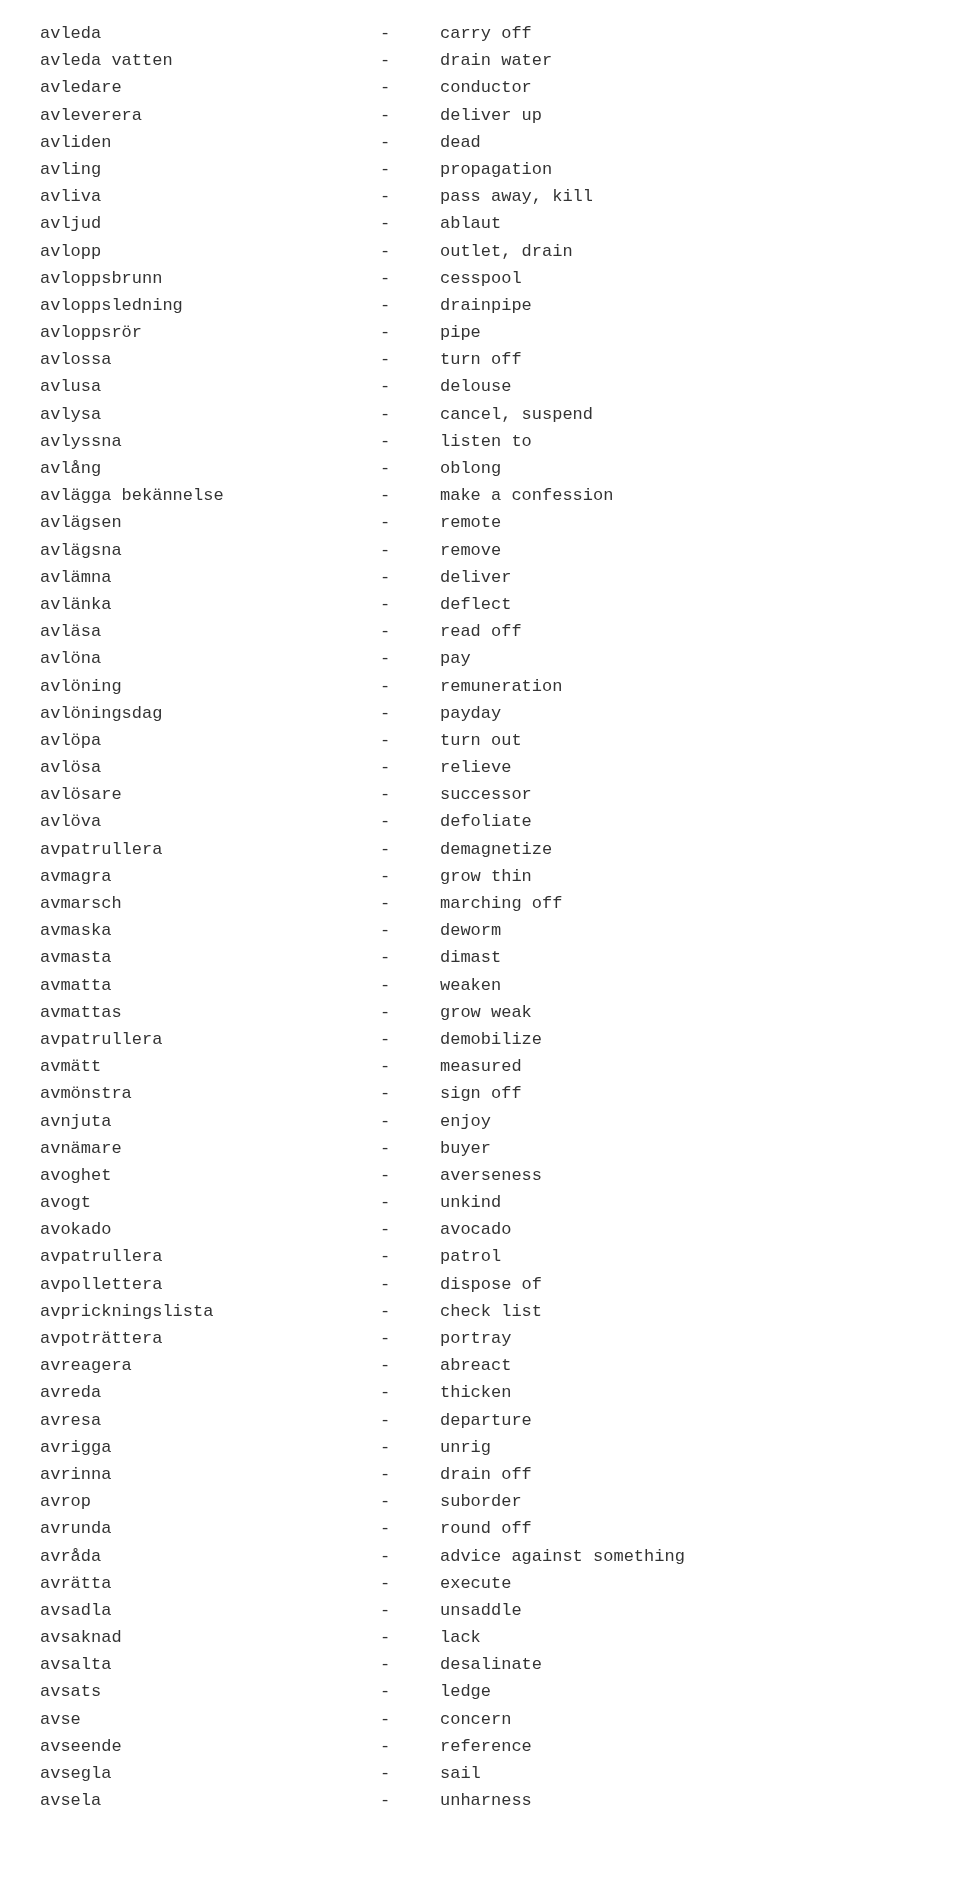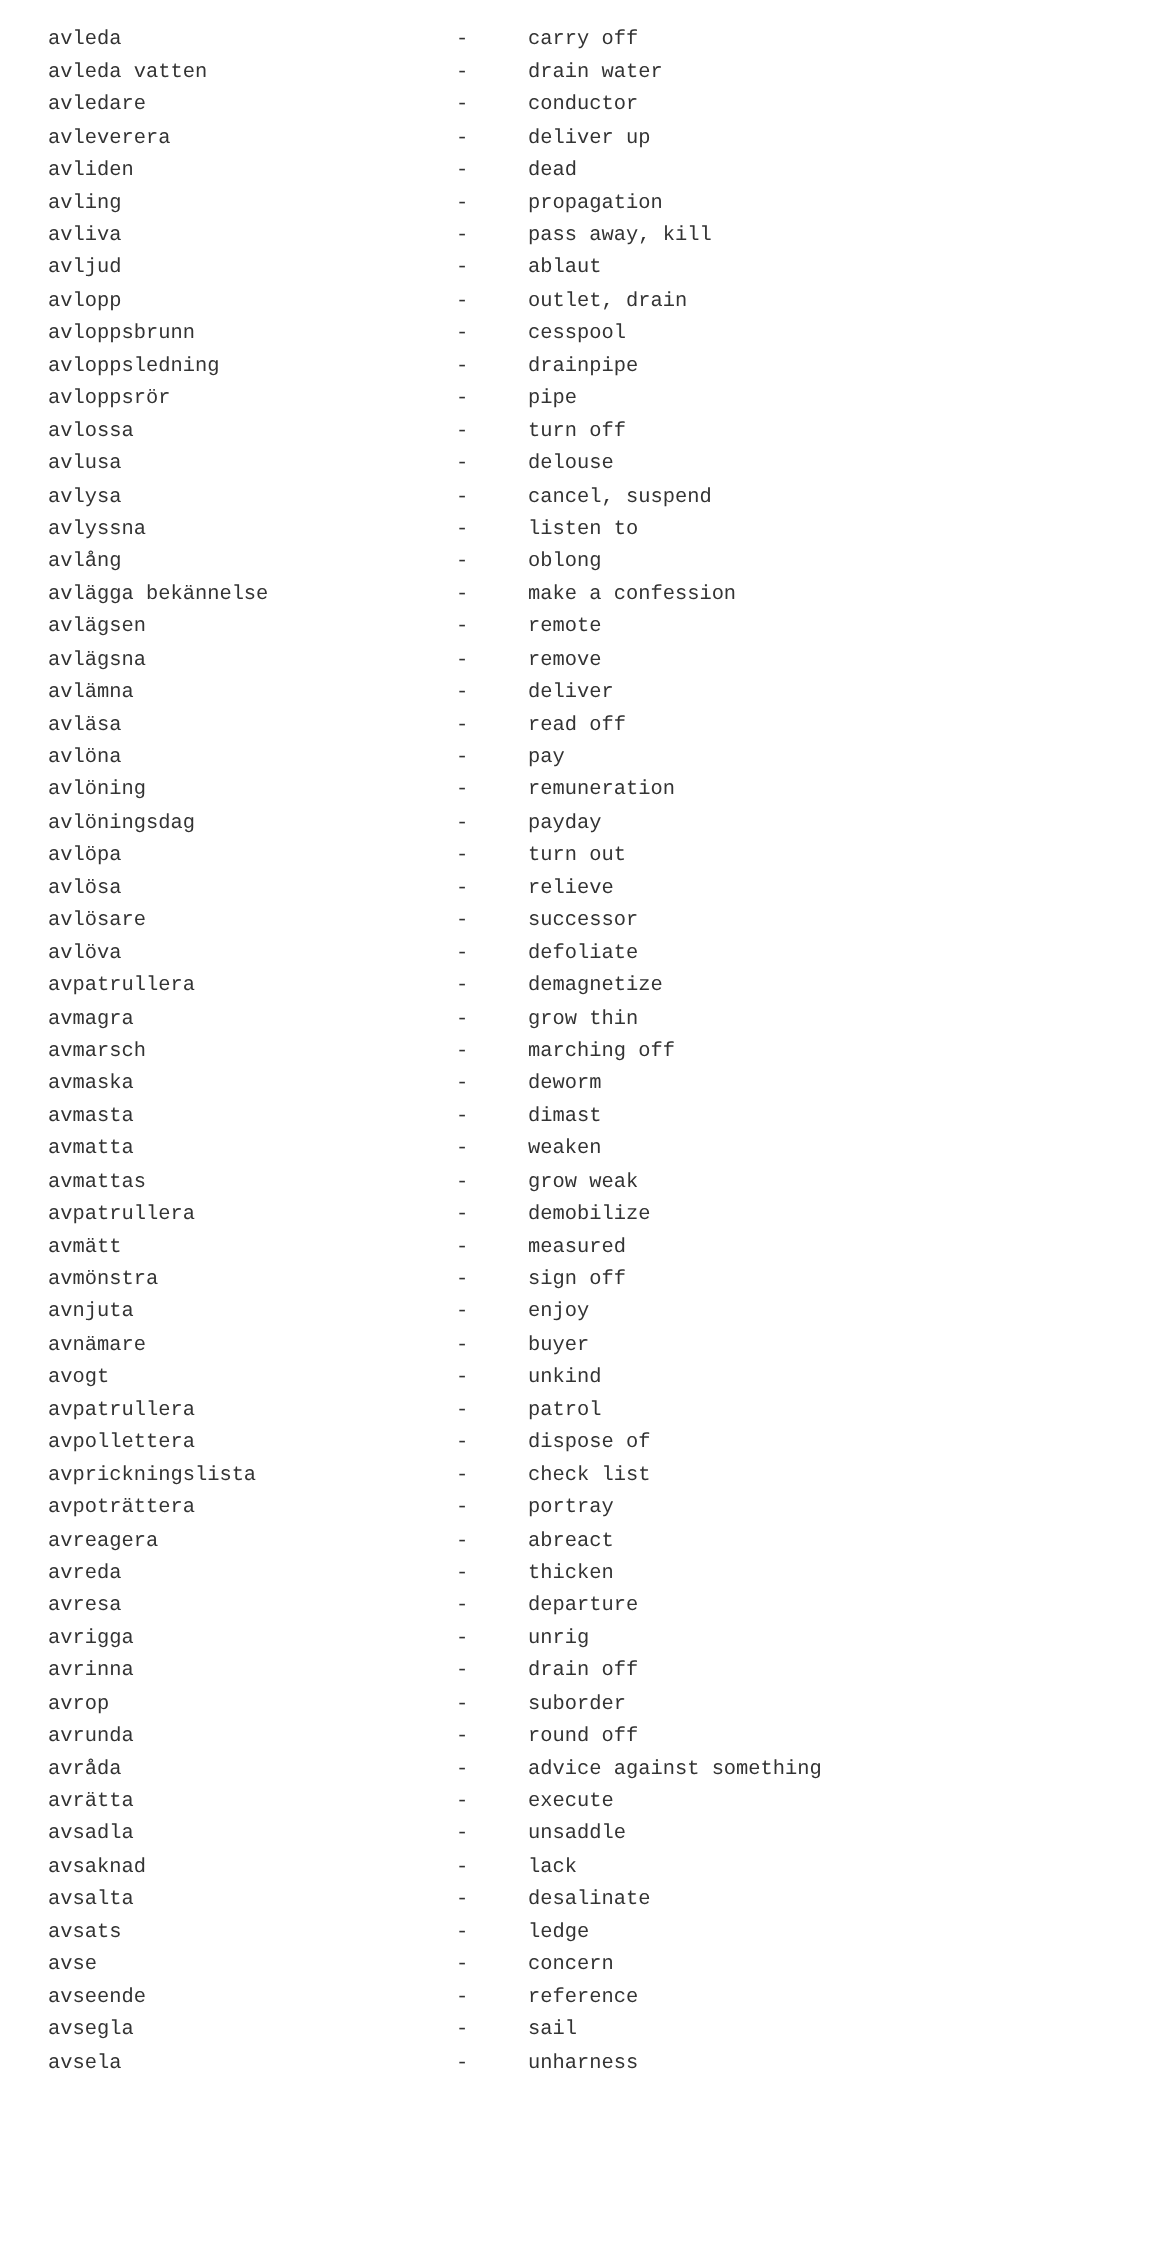--- a/index.html
+++ b/index.html
@@ -41,41 +41,44 @@
     <div class="entry"><span class="term">avloppsrör</span><span class="dash">-</span><span>pipe</span></div>
     <div class="entry"><span class="term">avlossa</span><span class="dash">-</span><span>turn off</span></div>
     <div class="entry"><span class="term">avlusa</span><span class="dash">-</span><span>delouse</span></div>
     <div class="entry"><span class="term">avlysa</span><span class="dash">-</span><span>cancel, suspend</span></div>
     <div class="entry"><span class="term">avlyssna</span><span class="dash">-</span><span>listen to</span></div>
     <div class="entry"><span class="term">avlång</span><span class="dash">-</span><span>oblong</span></div>
     <div class="entry"><span class="term">avlägga bekännelse</span><span class="dash">-</span><span>make a confession</span></div>
     <div class="entry"><span class="term">avlägsen</span><span class="dash">-</span><span>remote</span></div>
     <div class="entry"><span class="term">avlägsna</span><span class="dash">-</span><span>remove</span></div>
     <div class="entry"><span class="term">avlämna</span><span class="dash">-</span><span>deliver</span></div>
+    <div class="entry"><span class="term">avlänka</span><span class="dash">-</span><span>deflect</span></div>
     <div class="entry"><span class="term">avläsa</span><span class="dash">-</span><span>read off</span></div>
     <div class="entry"><span class="term">avlöna</span><span class="dash">-</span><span>pay</span></div>
     <div class="entry"><span class="term">avlöning</span><span class="dash">-</span><span>remuneration</span></div>
     <div class="entry"><span class="term">avlöningsdag</span><span class="dash">-</span><span>payday</span></div>
     <div class="entry"><span class="term">avlöpa</span><span class="dash">-</span><span>turn out</span></div>
     <div class="entry"><span class="term">avlösa</span><span class="dash">-</span><span>relieve</span></div>
     <div class="entry"><span class="term">avlösare</span><span class="dash">-</span><span>successor</span></div>
     <div class="entry"><span class="term">avlöva</span><span class="dash">-</span><span>defoliate</span></div>
     <div class="entry"><span class="term">avpatrullera</span><span class="dash">-</span><span>demagnetize</span></div>
     <div class="entry"><span class="term">avmagra</span><span class="dash">-</span><span>grow thin</span></div>
     <div class="entry"><span class="term">avmarsch</span><span class="dash">-</span><span>marching off</span></div>
     <div class="entry"><span class="term">avmaska</span><span class="dash">-</span><span>deworm</span></div>
     <div class="entry"><span class="term">avmasta</span><span class="dash">-</span><span>dimast</span></div>
     <div class="entry"><span class="term">avmatta</span><span class="dash">-</span><span>weaken</span></div>
     <div class="entry"><span class="term">avmattas</span><span class="dash">-</span><span>grow weak</span></div>
     <div class="entry"><span class="term">avpatrullera</span><span class="dash">-</span><span>demobilize</span></div>
     <div class="entry"><span class="term">avmätt</span><span class="dash">-</span><span>measured</span></div>
     <div class="entry"><span class="term">avmönstra</span><span class="dash">-</span><span>sign off</span></div>
     <div class="entry"><span class="term">avnjuta</span><span class="dash">-</span><span>enjoy</span></div>
     <div class="entry"><span class="term">avnämare</span><span class="dash">-</span><span>buyer</span></div>
+    <div class="entry"><span class="term">avoghet</span><span class="dash">-</span><span>averseness</span></div>
     <div class="entry"><span class="term">avogt</span><span class="dash">-</span><span>unkind</span></div>
+    <div class="entry"><span class="term">avokado</span><span class="dash">-</span><span>avocado</span></div>
     <div class="entry"><span class="term">avpatrullera</span><span class="dash">-</span><span>patrol</span></div>
     <div class="entry"><span class="term">avpollettera</span><span class="dash">-</span><span>dispose of</span></div>
     <div class="entry"><span class="term">avprickningslista</span><span class="dash">-</span><span>check list</span></div>
     <div class="entry"><span class="term">avpoträttera</span><span class="dash">-</span><span>portray</span></div>
     <div class="entry"><span class="term">avreagera</span><span class="dash">-</span><span>abreact</span></div>
     <div class="entry"><span class="term">avreda</span><span class="dash">-</span><span>thicken</span></div>
     <div class="entry"><span class="term">avresa</span><span class="dash">-</span><span>departure</span></div>
     <div class="entry"><span class="term">avrigga</span><span class="dash">-</span><span>unrig</span></div>
     <div class="entry"><span class="term">avrinna</span><span class="dash">-</span><span>drain off</span></div>
     <div class="entry"><span class="term">avrop</span><span class="dash">-</span><span>suborder</span></div>

